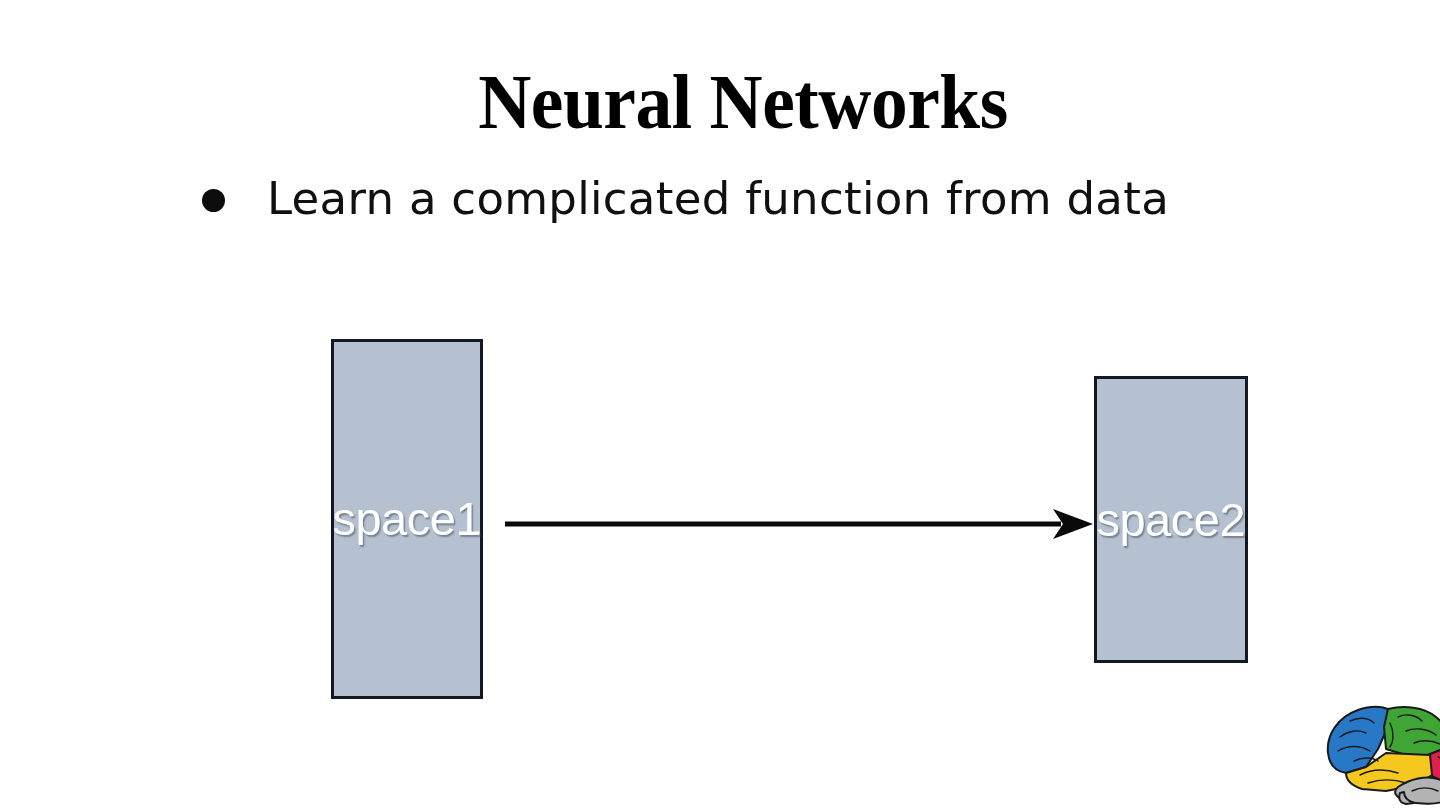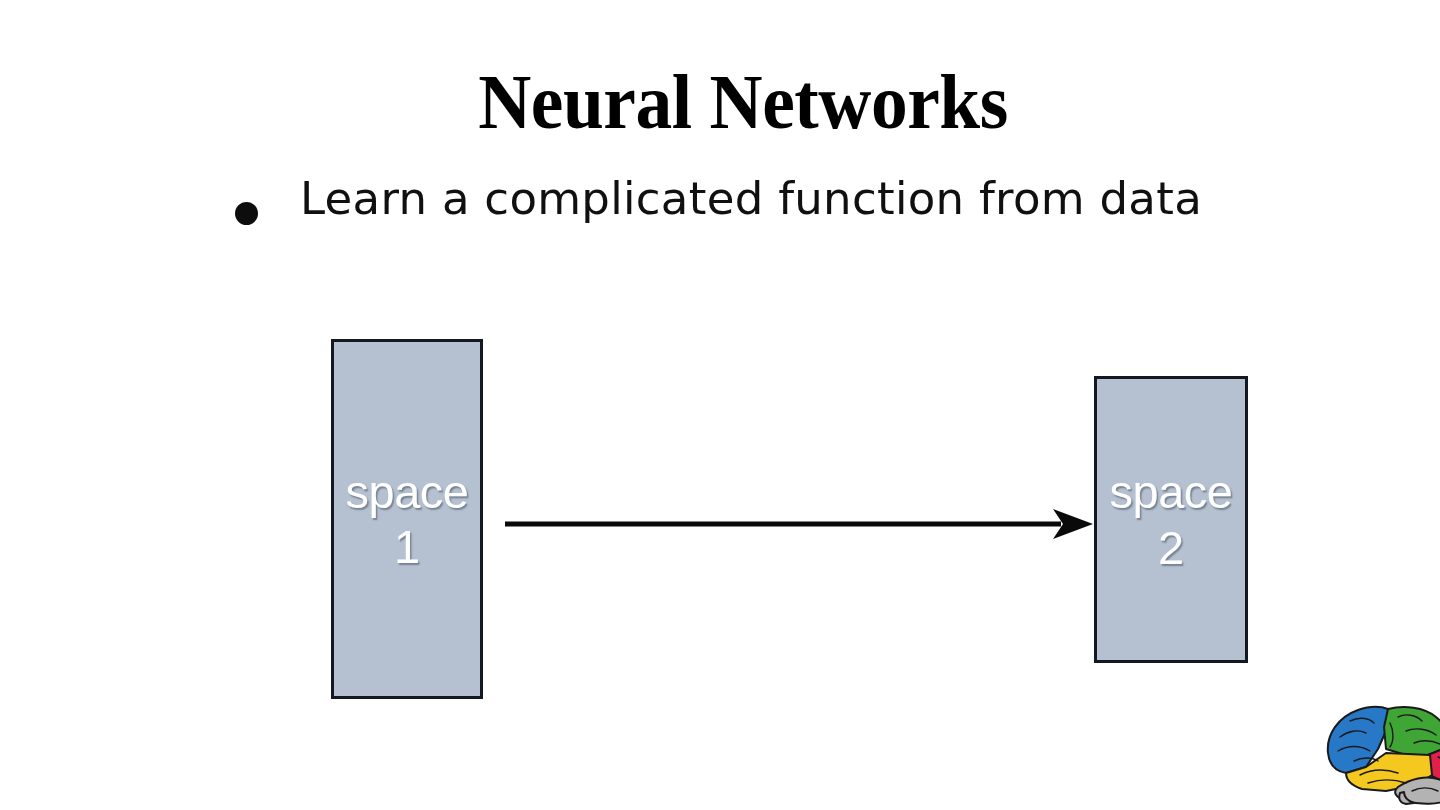--- a/index.html
+++ b/index.html
@@ -39,24 +39,24 @@
     letter-spacing: -0.5px;
     color: #000000;
     transform: scaleX(0.93);
     transform-origin: 50% 50%;
     white-space: nowrap;
   }
 
   
   .bullet-row {
     position: absolute;
-    left: 212px;
+    left: 179px;
     top: 172px;
     display: flex;
-    align-items: flex-end;
+    align-items: flex-start;
   }
   .bullet-dot {
     width: 23px;
     height: 23px;
     border-radius: 50%;
     background: #0d0d0d;
     margin-top: 17px;
     flex: 0 0 auto;
   }
   .bullet-text {
@@ -69,21 +69,21 @@
     letter-spacing: 0.3px;
     white-space: nowrap;
   }
 
   
   .space-box {
     position: absolute;
     box-sizing: border-box;
     border: 3px solid #141820;
     display: flex;
-    flex-direction: column;
+    flex-direction: row;
     align-items: center;
     justify-content: center;
   }
   .space-box .box-label {
     font-family: "Liberation Sans", "DejaVu Sans", sans-serif;
     font-weight: 400;
     font-size: 47px;
     line-height: 1.18;
     color: #ffffff;
     text-shadow: 1.5px 1.5px 1.5px rgba(70,80,95,0.55);

